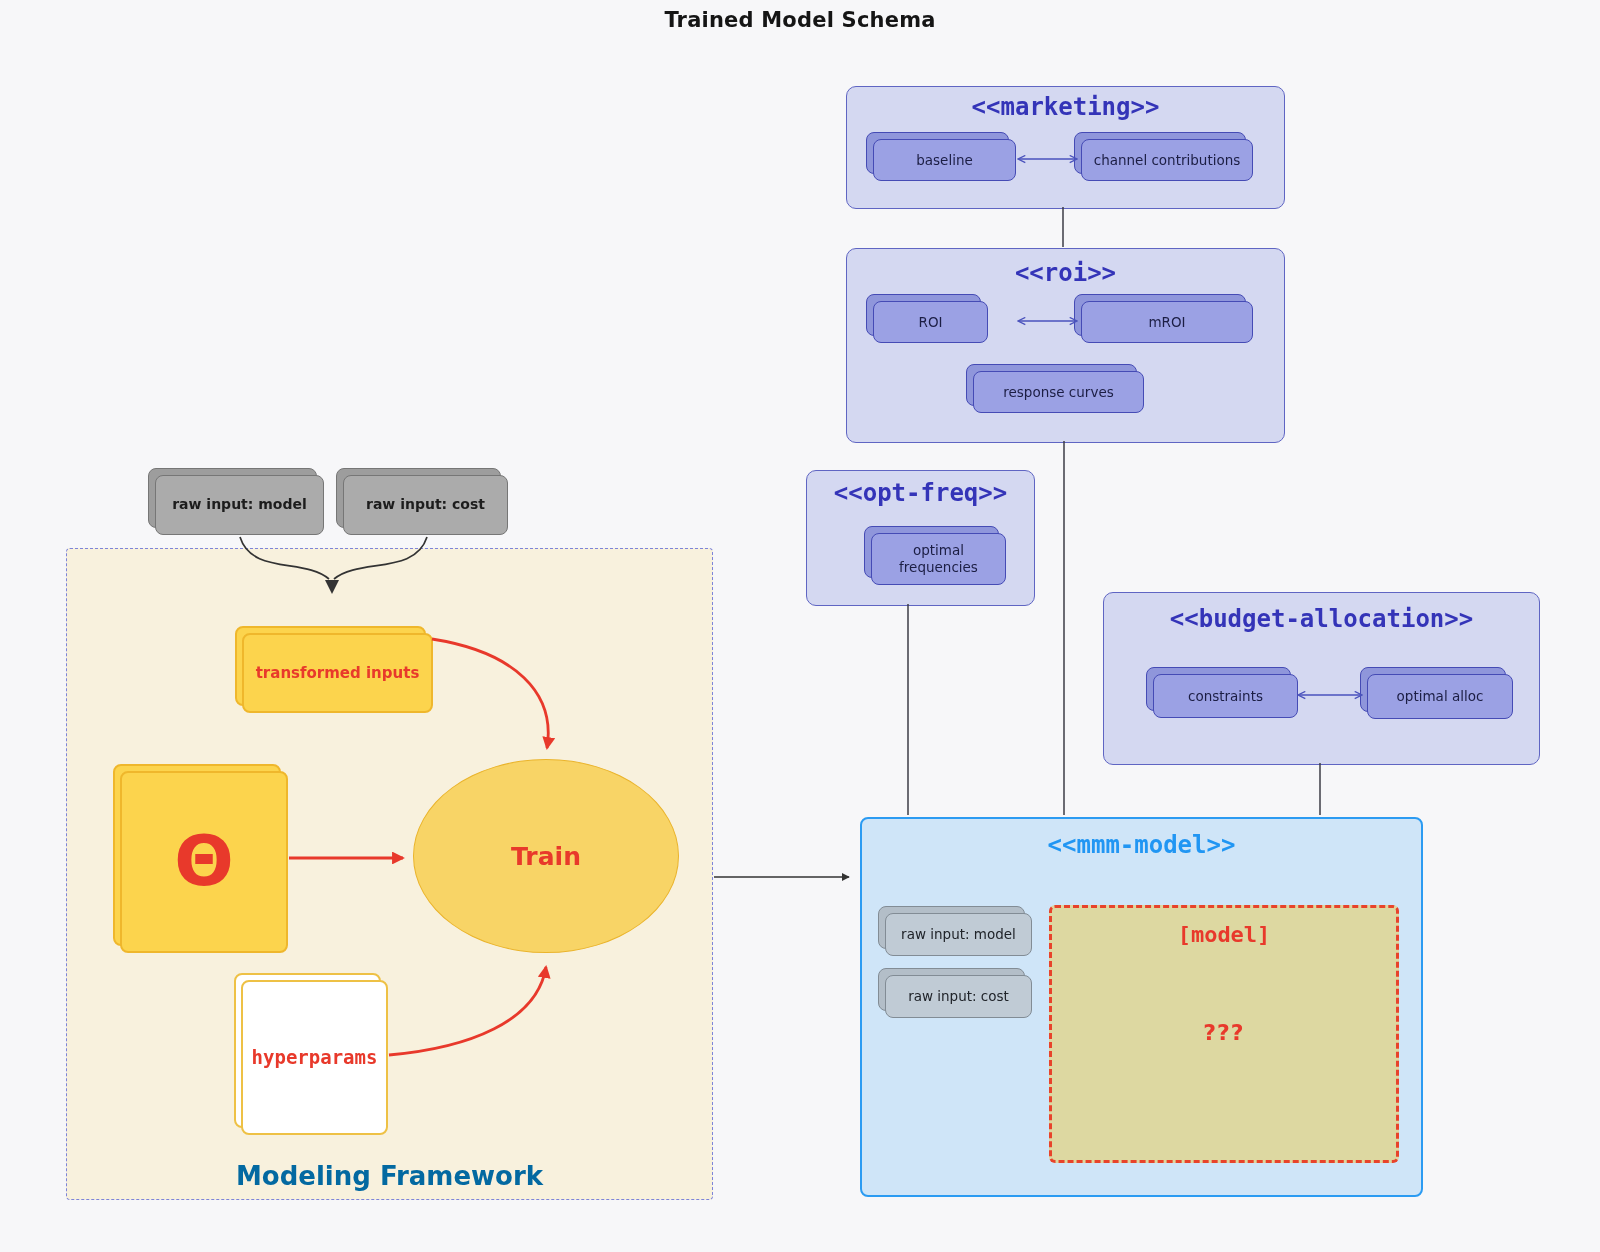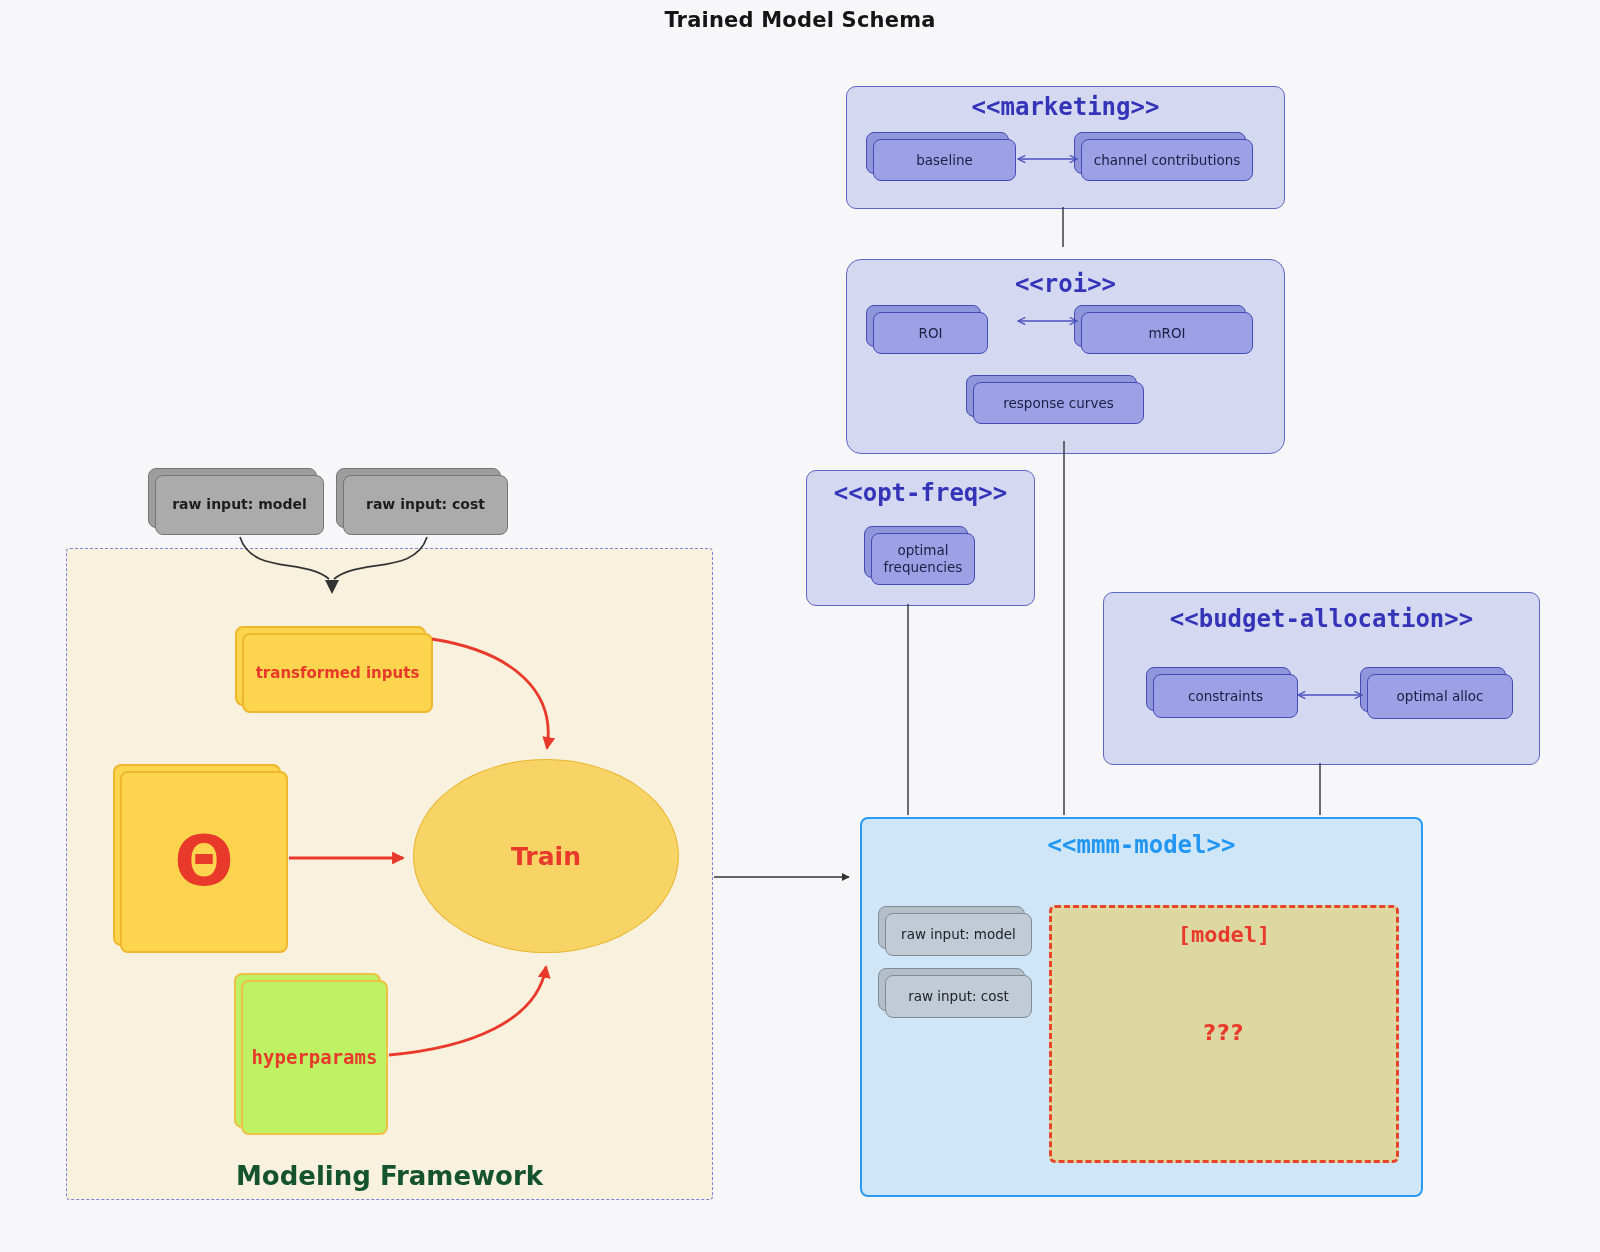--- a/index.html
+++ b/index.html
@@ -20,28 +20,28 @@
   .stack .front{left:0;top:0;width:100%;height:100%;display:flex;align-items:center;justify-content:center;
      text-align:center;line-height:1.25;}
   .purple .back{background:#8f96db;border-color:#454bb5;}
   .purple .front{background:#9ba1e4;border-color:#454bb5;color:#1c1e44;font-size:13.5px;}
   .gray .back{background:#9d9d9d;border-color:#767676;}
   .gray .front{background:#ababab;border-color:#767676;color:#1d1d1d;font-weight:bold;font-size:14px;}
   .bluegray .back{background:#b3bec8;border-color:#828c95;}
   .bluegray .front{background:#c0cbd5;border-color:#828c95;color:#20242a;font-size:13.5px;}
   .yellow .back,.yellow .front{background:#fcd44d;border-color:#efb72c;border-width:2px;}
   .yellow .front{color:#e8392b;font-weight:bold;font-size:15px;}
-  .lightyellow .back,.lightyellow .front{background:#bef264;border-color:#eec145;border-width:2px;}
+  .lightyellow .back,.lightyellow .front{background:#ffffff;border-color:#eec145;border-width:2px;}
   .lightyellow .front{color:#e8392b;font-weight:bold;font-size:19px;font-family:"DejaVu Sans Mono", monospace;}
 
   
   #framework{position:absolute;left:66px;top:548px;width:647px;height:652px;
      background:#f8f1dd;border:1.5px dashed #7d84d9;border-radius:4px;box-sizing:border-box;}
   #framework-label{position:absolute;left:0;bottom:8px;width:100%;text-align:center;
-     font-size:26px;font-weight:bold;color:#14532d;}
+     font-size:26px;font-weight:bold;color:#0369a1;}
   #theta-glyph{font-size:70px;font-weight:bold;color:#e8392b;font-family:"DejaVu Sans", sans-serif;}
   #train-ellipse{position:absolute;left:346px;top:210px;width:266px;height:194px;border-radius:50%;
      background:#f8d466;border:1.5px solid #eab42c;display:flex;align-items:center;justify-content:center;
      box-sizing:border-box;}
   #train-ellipse span{font-size:25px;font-weight:bold;color:#e8392b;}
 
   
   #mmm{position:absolute;left:860px;top:817px;width:563px;height:380px;background:#cfe5f8;
      border:2px solid #2b9bf2;border-radius:8px;box-sizing:border-box;}
   #mmm .group-title{color:#2196f3;}
@@ -70,21 +70,21 @@
         </div>
     </div>
     <div class="stack purple" style="left:234px;top:52px;width:172px;height:42px;">
       <div class="back"></div>
       <div class="front">
           <span>channel contributions</span>
         </div>
     </div>
   </div>
 
-  <div class="group" style="left:846px;top:259px;width:437px;height:193px;border-radius:15px;">
+  <div class="group" style="left:846px;top:248px;width:437px;height:193px;">
     <div class="group-title" style="top:10px;">&lt;&lt;roi&gt;&gt;</div>
     <div class="stack purple" style="left:26px;top:52px;width:115px;height:42px;">
       <div class="back"></div>
       <div class="front">
           <span>ROI</span>
         </div>
     </div>
     <div class="stack purple" style="left:234px;top:52px;width:172px;height:42px;">
       <div class="back"></div>
       <div class="front">
@@ -94,21 +94,21 @@
     <div class="stack purple" style="left:126px;top:122px;width:171px;height:42px;">
       <div class="back"></div>
       <div class="front">
           <span>response curves</span>
         </div>
     </div>
   </div>
 
   <div class="group" style="left:794px;top:470px;width:227px;height:134px;margin-left:12px;">
     <div class="group-title" style="top:8px;">&lt;&lt;opt-freq&gt;&gt;</div>
-    <div class="stack purple" style="left:64px;top:62px;width:104px;height:52px;">
+    <div class="stack purple" style="left:64px;top:62px;width:104px;height:52px;padding-left:31px;">
       <div class="back"></div>
       <div class="front">
           <span>optimal frequencies</span>
         </div>
     </div>
   </div>
 
   <div class="group" style="left:1103px;top:592px;width:435px;height:171px;">
     <div class="group-title" style="top:12px;">&lt;&lt;budget-allocation&gt;&gt;</div>
     <div class="stack purple" style="left:49px;top:81px;width:145px;height:44px;">

